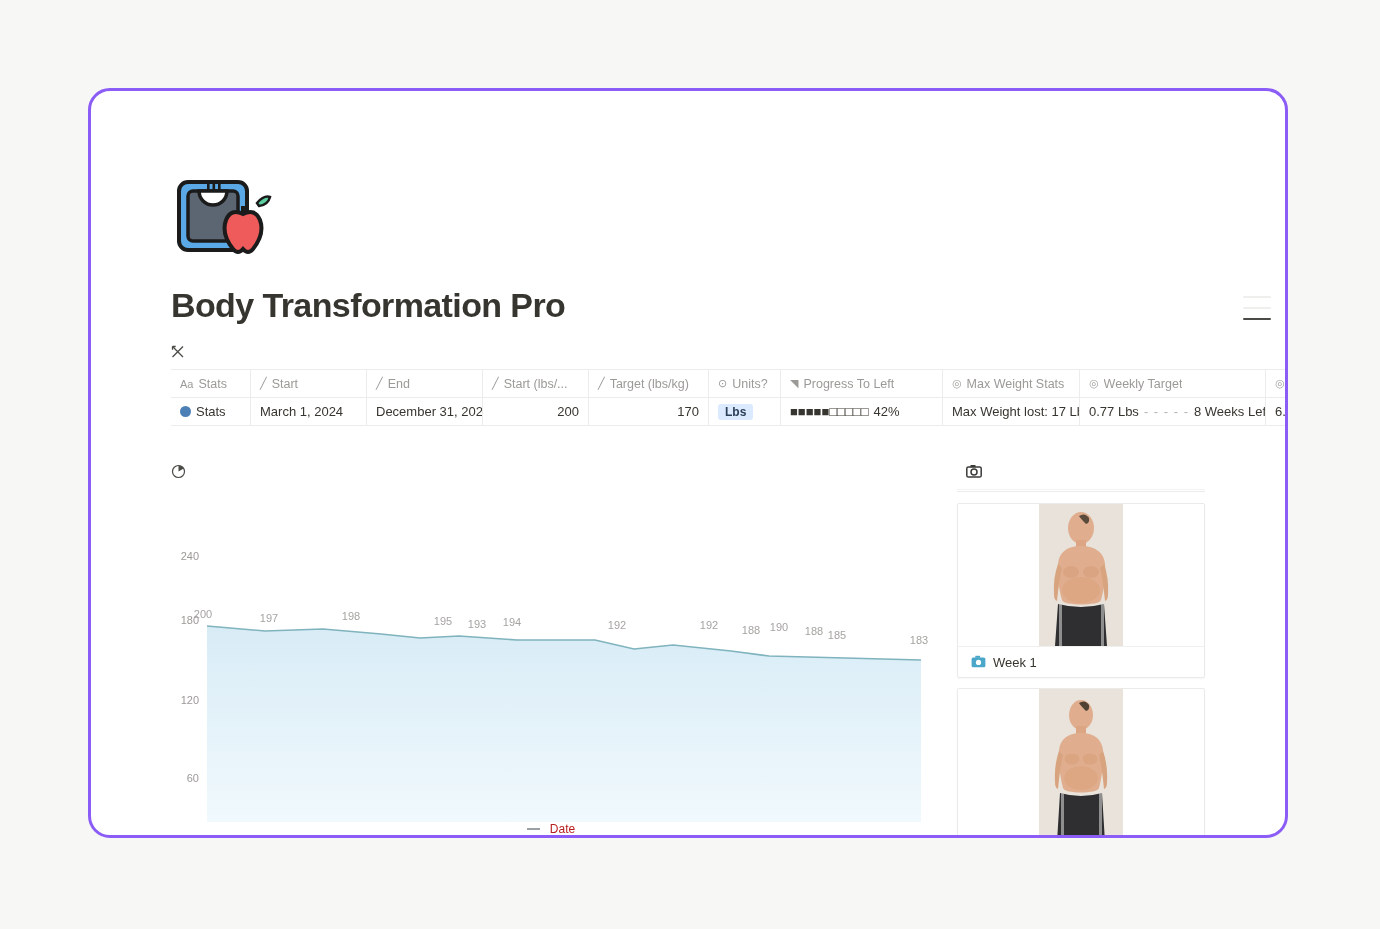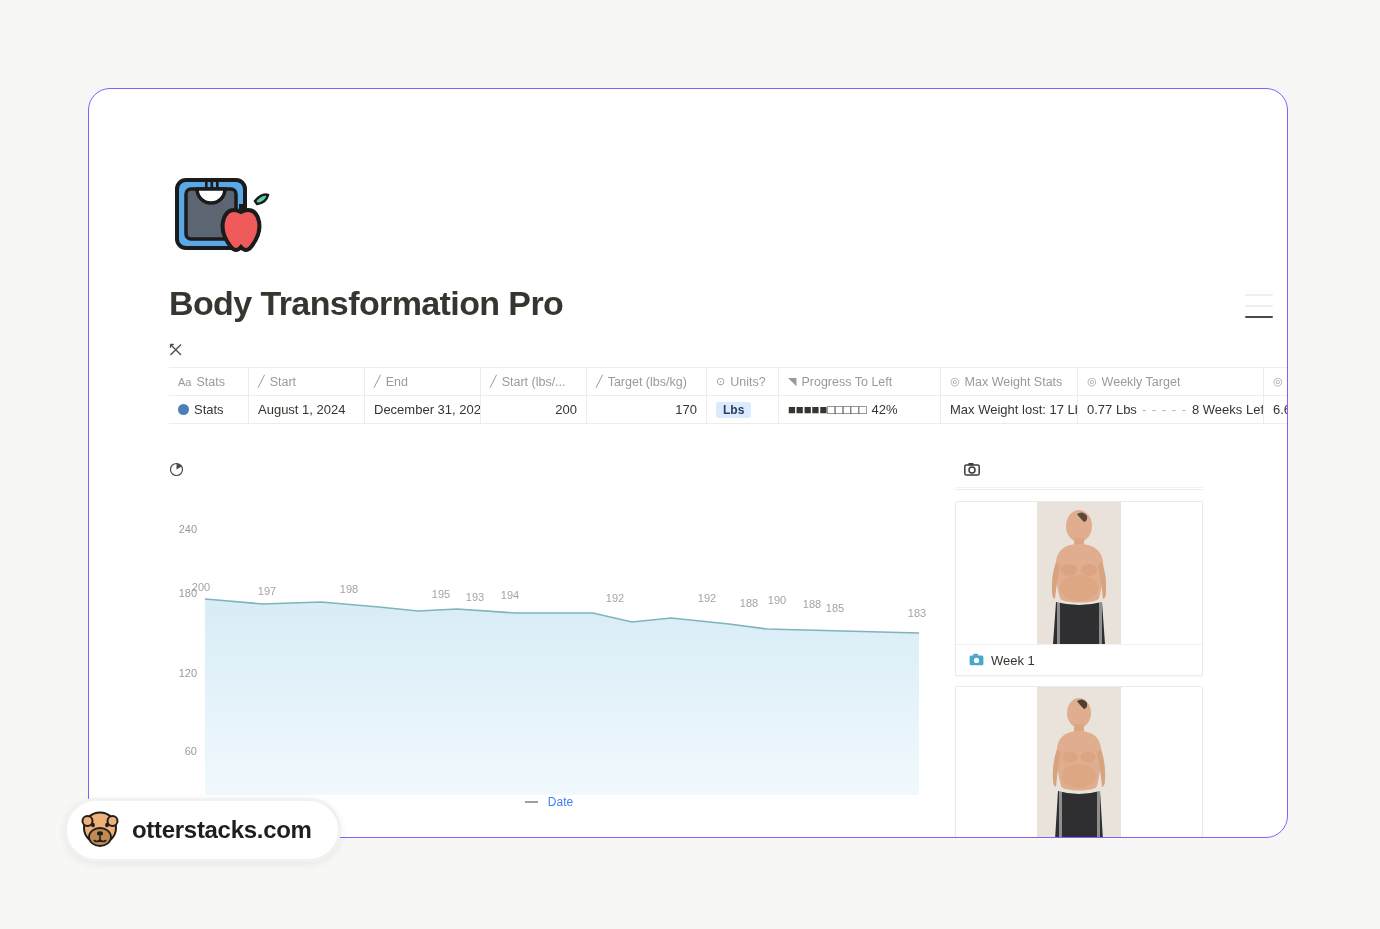--- a/index.html
+++ b/index.html
@@ -10,21 +10,21 @@
     overflow: hidden;
   }
   #root { position: relative; width: 1380px; height: 929px; }
 
   
   .app-card {
     position: absolute;
     left: 88px; top: 88px;
     width: 1200px; height: 750px;
     background: #ffffff;
-    border: 1px solid #8b5cf6;
+    border: 3px solid #8b5cf6;
     border-radius: 22px;
     overflow: hidden;
   }
 
   
   .doc-icon { position: absolute; left: 80px; top: 85px; width: 104px; height: 80px; }
   .doc-title {
     position: absolute; left: 80px; top: 195px;
     font-size: 34px; font-weight: bold; color: #37352f;
     letter-spacing: -0.6px;
@@ -74,29 +74,29 @@
   .pill {
     background: #dbeafe; color: #2b3f57;
     border-radius: 3px; padding: 1px 7px;
     font-size: 12px; font-weight: 600;
   }
   .progress-squares { letter-spacing: 0px; font-size: 13px; color: #37352f; }
   .dash { color: #b4b3b0; letter-spacing: 1px; }
 
   
   .chart-ico { position: absolute; left: 80px; top: 373px; font-size: 14px; color: #4a4a46; }
-  .chart-wrap { position: absolute; left: 80px; top: 396px; width: 760px; height: 330px; }
+  .chart-wrap { position: absolute; left: 80px; top: 421px; width: 760px; height: 330px; }
   .chart-svg { position: absolute; left: 0; top: 0; }
   .ytick { fill: #9b9a97; font-size: 11px; font-family: "Liberation Sans", sans-serif; text-anchor: end; }
   .dlabel { fill: #a5a4a1; font-size: 11px; font-family: "Liberation Sans", sans-serif; text-anchor: middle; }
   .xtick { fill: #a5a4a1; font-size: 10.5px; font-family: "Liberation Sans", sans-serif; text-anchor: middle; }
   .legend {
     position: absolute; left: 0; top: 310px; width: 760px;
     display: flex; justify-content: center; align-items: center; gap: 10px;
-    font-size: 12px; color: #3b82f6;
+    font-size: 12px; color: #b91c1c;
   }
   .legend .swatch { width: 13px; height: 2px; background: #9aa0a6; display: inline-block; }
 
   
   .gal-ico { position: absolute; left: 875px; top: 373px; font-size: 14px; color: #4a4a46; }
   .gal-rule { position: absolute; left: 866px; top: 400px; width: 248px; height: 1px; background: #ececea; }
   .gal-rule2 { position: absolute; left: 866px; top: 398px; width: 248px; height: 1px; background: #f2f2f0; }
   .photo-card {
     position: absolute;
     width: 248px;
@@ -209,21 +209,21 @@
           <span class="col-ico">◎</span>
           <span class="ellip">M</span>
         </div>
       </div>
 
       <div class="tr body">
         <div class="td" style="width:80px">
           <span class="dot-blue"></span>
           <span class="ellip">Stats</span>
         </div>
-        <div class="td" style="width:116px">August 1, 2024</div>
+        <div class="td" style="width:116px">March 1, 2024</div>
         <div class="td" style="width:116px">December 31, 2024</div>
         <div class="td num" style="width:106px">200</div>
         <div class="td num" style="width:120px">170</div>
         <div class="td" style="width:72px">
           <span class="pill">Lbs</span>
         </div>
         <div class="td" style="width:162px">
           <span class="progress-squares">■■■■■□□□□□</span>
           <span>42%</span>
         </div>
@@ -361,29 +361,14 @@
           <ellipse cx="42" cy="89" rx="17" ry="12" fill="#d9a077" opacity="0.45"></ellipse>
           <path d="M21 104 q21 6 42 0 l3 49 h-48 z" fill="#2f2f31"></path>
           <rect x="22" y="104" width="3" height="49" fill="#cfcfcf" opacity="0.6"></rect>
           <rect x="60" y="104" width="3" height="49" fill="#cfcfcf" opacity="0.6"></rect>
         </svg>
       </div>
     </div>
 
   </div>
 
-  <div class="wm">
-    <span>
-      <svg width="42" height="42" viewBox="0 0 42 42">
-        <ellipse cx="21" cy="21" rx="16" ry="15.5" fill="#f0b07a" stroke="#1e1e1c" stroke-width="2"></ellipse>
-        <ellipse cx="8.5" cy="14" rx="5" ry="5" fill="#f0b07a" stroke="#1e1e1c" stroke-width="2"></ellipse>
-        <ellipse cx="33.5" cy="14" rx="5" ry="5" fill="#f0b07a" stroke="#1e1e1c" stroke-width="2"></ellipse>
-        <ellipse cx="21" cy="30" rx="11" ry="9" fill="#c08a52" stroke="#1e1e1c" stroke-width="1.8"></ellipse>
-        <ellipse cx="21" cy="26.5" rx="3" ry="2.2" fill="#1e1e1c"></ellipse>
-        <path d="M21 29 v4 M21 33 q-4 3 -6 0 M21 33 q4 3 6 0" stroke="#1e1e1c" stroke-width="1.6" fill="none"></path>
-        <ellipse cx="14" cy="18" rx="1.9" ry="2.2" fill="#1e1e1c"></ellipse>
-        <ellipse cx="28" cy="18" rx="1.9" ry="2.2" fill="#1e1e1c"></ellipse>
-      </svg>
-    </span>
-    <span class="wm-text">otterstacks.com</span>
-  </div>
 
 </div>
 
 </body></html>

